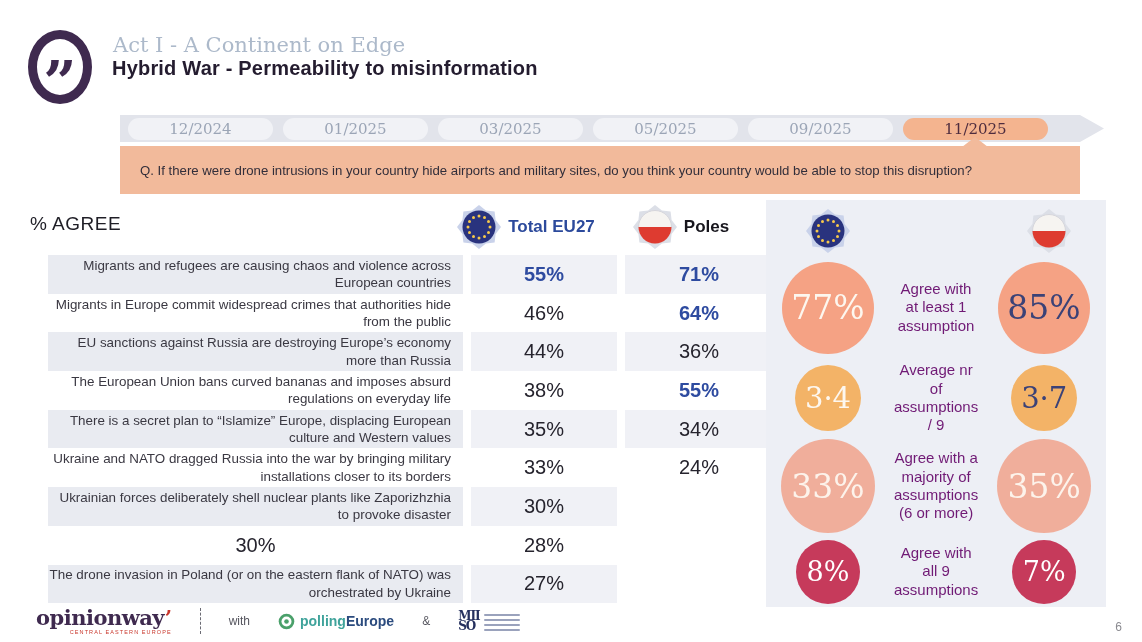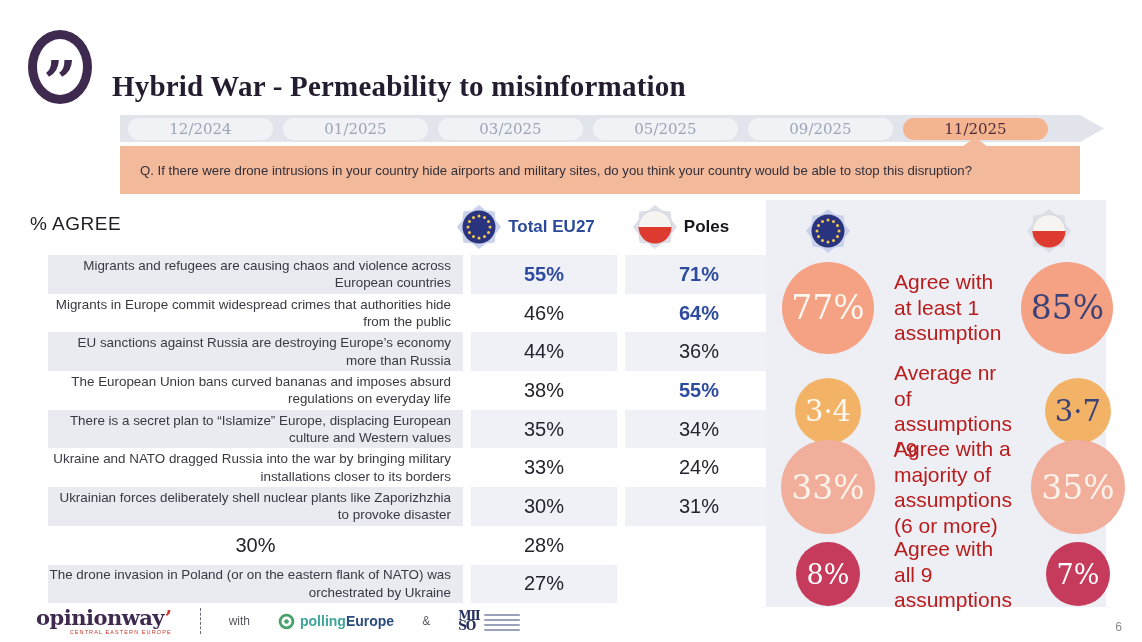--- a/index.html
+++ b/index.html
@@ -7,22 +7,22 @@
          font-family:"Liberation Sans",sans-serif;}
 
   
   .quote-badge{position:absolute;left:28px;top:30px;width:64px;height:74px;box-sizing:border-box;
                border:9px solid var(--plum,#3F2A4F);border-radius:50%;
                display:flex;align-items:center;justify-content:center;}
   .quote-badge .glyph{font-family:"DejaVu Serif",serif;font-weight:bold;font-size:58px;
                       color:var(--plum,#3F2A4F);line-height:0;margin-top:30px;}
   .act-label{position:absolute;left:113px;top:33px;font-family:"DejaVu Serif",serif;
              font-size:21px;color:var(--act-gray,#ACB9CA);}
-  .main-title{position:absolute;left:112px;top:70px;font-family:Liberation Serif, serif;
-              font-size:29px;font-weight:700;color:var(--title-dark,#241C2F);letter-spacing:.2px;}
+  .main-title{position:absolute;left:112px;top:57px;font-family:Liberation Sans, sans-serif;
+              font-size:20px;font-weight:700;color:var(--title-dark,#241C2F);letter-spacing:.2px;}
 
   
   .timeline{position:absolute;left:120px;top:115px;width:984px;height:27px;
             background:var(--band-gray,#E2E4EB);
             clip-path:polygon(0 0,calc(100% - 24px) 0,100% 50%,calc(100% - 24px) 100%,0 100%);
             display:flex;align-items:center;gap:10px;box-sizing:border-box;padding:0 56px 0 8px;}
   .tab{flex:1;height:22px;border-radius:11px;background:var(--pill-bg,#F1F2F6);
        display:flex;align-items:center;justify-content:center;
        font-family:"DejaVu Serif",serif;font-size:15px;color:var(--pill-text,#9BA5B6);cursor:pointer;}
   .tab.active{background:var(--active-pill,#F4B48F);color:var(--active-pill-text,#4E2C3E);}
@@ -68,21 +68,21 @@
   .sr1 .circle{width:92px;height:92px;background:var(--salmon,#F5A284);}
   .sr2 .circle{width:66px;height:66px;background:var(--orange,#F3B367);}
   .sr3 .circle{width:94px;height:94px;background:var(--pink,#F0AE9B);}
   .sr4 .circle{width:64px;height:64px;background:var(--crimson,#C63A5B);}
   .sr1 .num{font-size:33px;} .sr2 .num{font-size:29px;}
   .sr3 .num{font-size:33px;} .sr4 .num{font-size:27px;}
   .sr1 .eu .num,.sr2 .eu .num{color:var(--cream,#FDF7EF);}
   .sr1 .pl .num,.sr2 .pl .num{color:var(--navy,#3B4277);}
   .sr3 .num{color:rgba(253,247,239,.95);}
   .sr4 .num{color:#FFFFFF;}
-  .stat-label{font-size:21px;line-height:1.22;color:#b91c1c;padding:0 4px;}
+  .stat-label{text-align:center;font-size:15px;line-height:1.22;color:#701a75;padding:0 4px;}
 
   
   .footer{position:absolute;left:36px;bottom:5px;height:32px;display:flex;align-items:center;gap:28px;}
   .ow-block{text-align:right;}
   .ow-word{font-family:"DejaVu Serif",serif;font-size:21px;font-weight:700;
            color:var(--plum,#3F2A4F);letter-spacing:-.5px;line-height:1;}
   .ow-mark{color:#C9372C;}
   .ow-sub{font-size:5.5px;color:#C9372C;letter-spacing:1.1px;margin-top:1px;}
   .v-sep{border-left:1.6px dashed #6b6b74;height:26px;}
   .with-label,.amp{font-size:12px;color:#55555e;}
@@ -97,20 +97,21 @@
   .page-num{position:absolute;right:20px;bottom:8px;font-size:12px;color:#8a8a90;}
 </style>
 </head>
 <body>
 
 <div class="slide">
 
   <div class="quote-badge">
     <span class="glyph">”</span>
   </div>
+  <div class="act-label">Act I - A Continent on Edge</div>
   <div class="main-title">Hybrid War - Permeability to misinformation</div>
 
   <div class="timeline">
     <div class="tab">12/2024</div>
     <div class="tab">01/2025</div>
     <div class="tab">03/2025</div>
     <div class="tab">05/2025</div>
     <div class="tab">09/2025</div>
     <div class="tab active">11/2025</div>
   </div>
@@ -179,21 +180,20 @@
       <div class="val">34%</div>
     </div>
     <div class="row">
       <div class="stmt">Ukraine and NATO dragged Russia into the war by bringing military installations closer to its borders</div>
       <div class="val">33%</div>
       <div class="val">24%</div>
     </div>
     <div class="row">
       <div class="stmt">Ukrainian forces deliberately shell nuclear plants like Zaporizhzhia to provoke disaster</div>
       <div class="val">30%</div>
-      <div class="val">31%</div>
     </div>
     <div class="row">
       <div class="val">30%</div>
       <div class="val">28%</div>
     </div>
     <div class="row">
       <div class="stmt">The drone invasion in Poland (or on the eastern flank of NATO) was orchestrated by Ukraine</div>
       <div class="val">27%</div>
     </div>
   </div>

